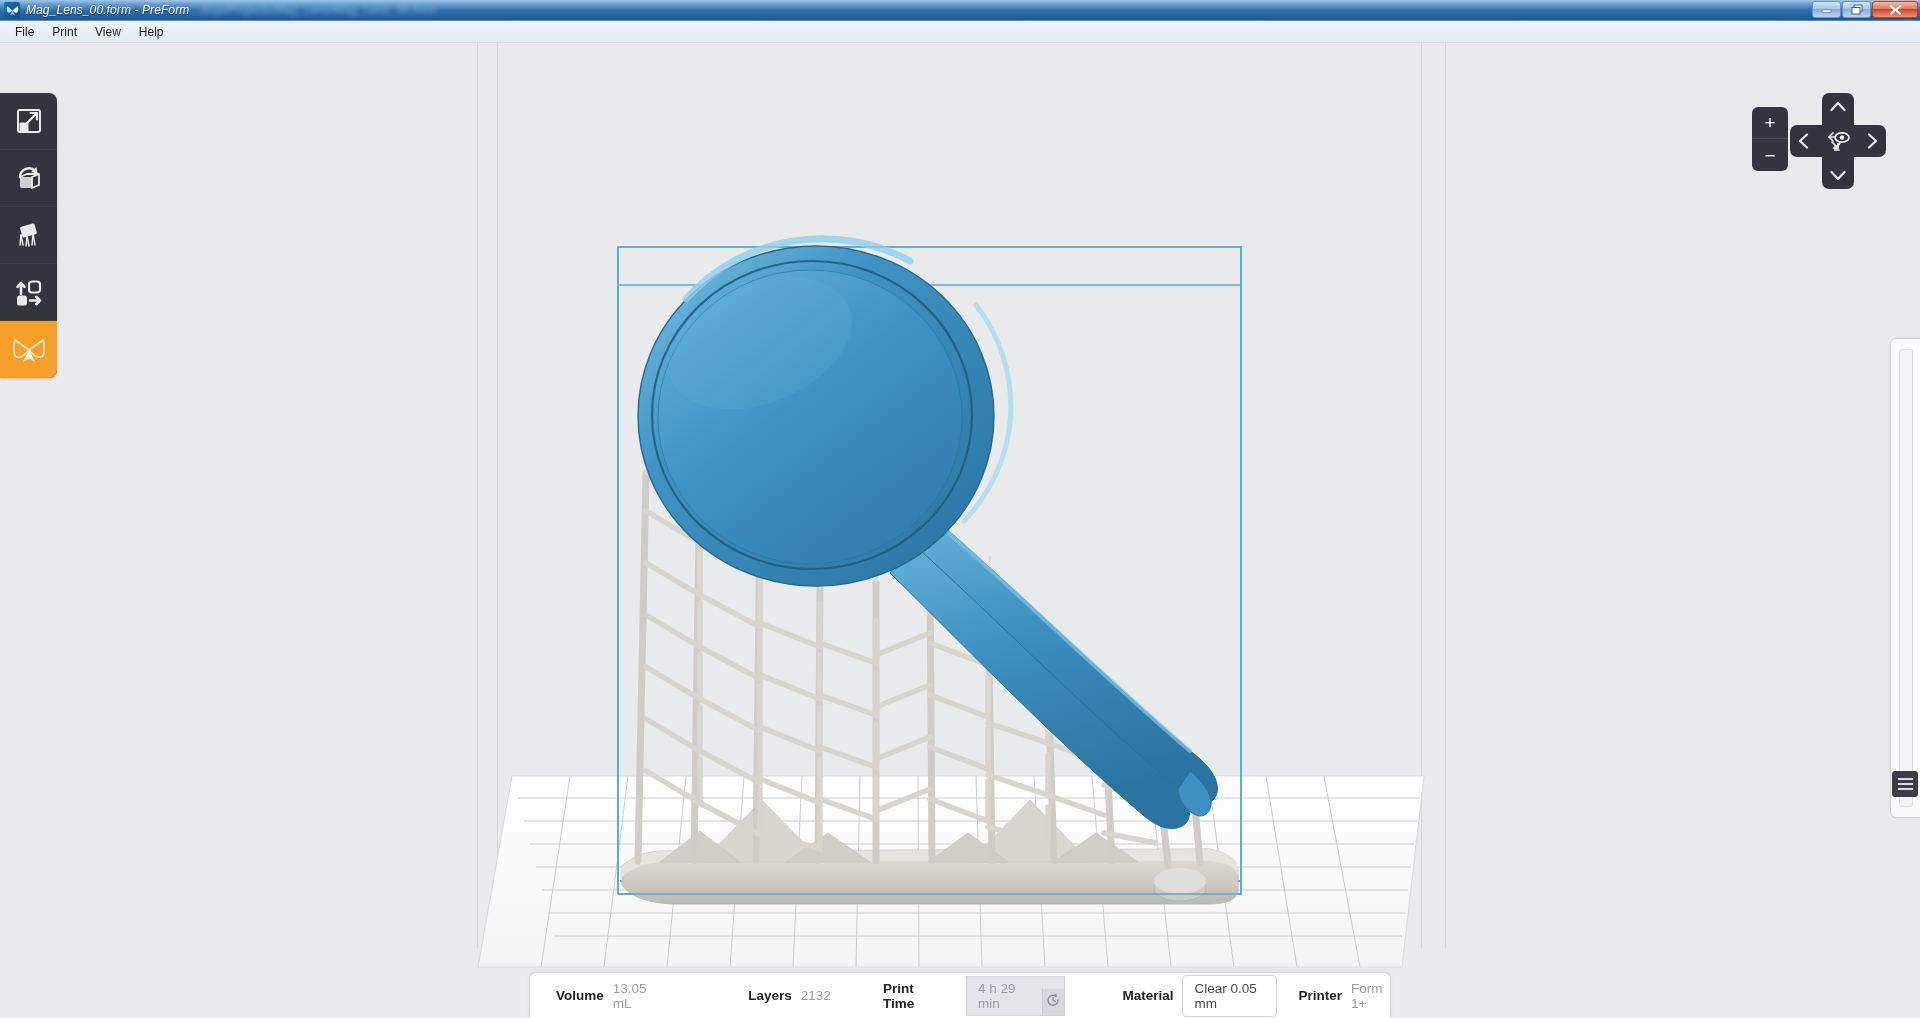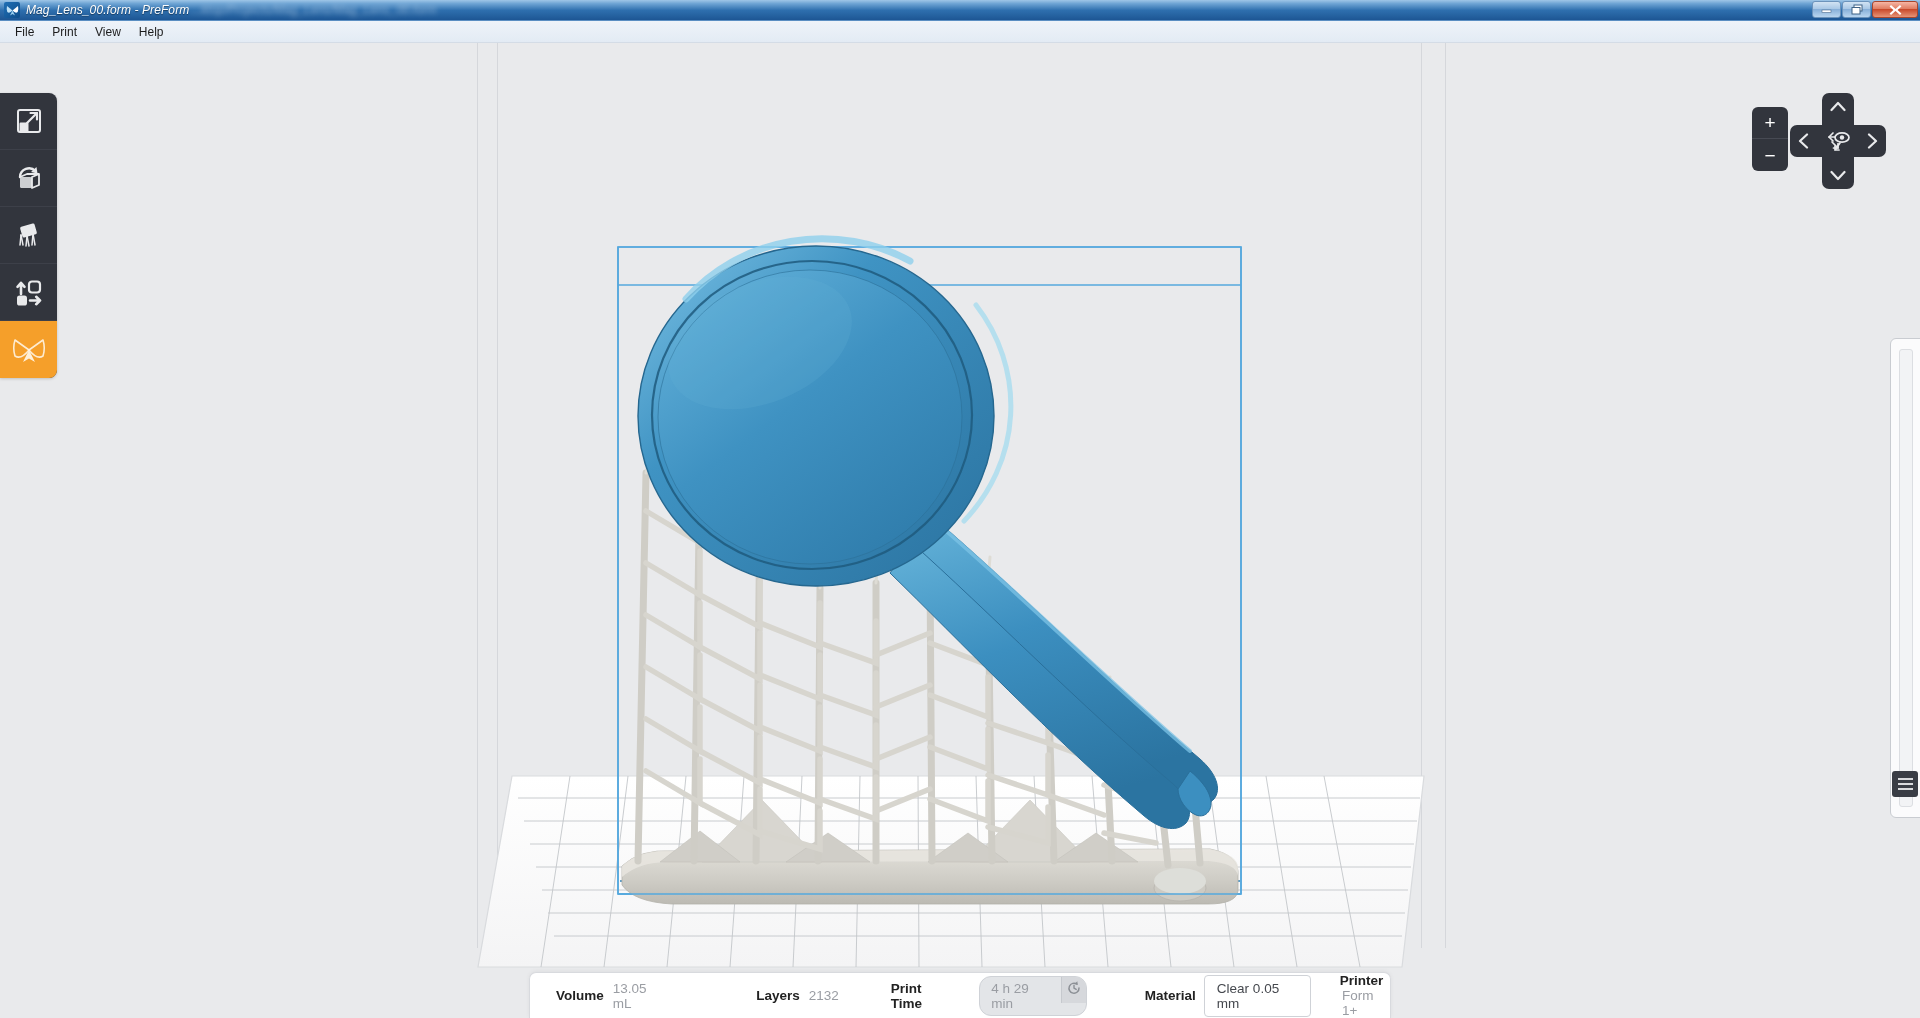--- a/index.html
+++ b/index.html
@@ -155,43 +155,43 @@
     border: 1px solid #d8dade;
     border-bottom: none;
     border-radius: 7px 7px 0 0;
     display: flex; align-items: center;
     box-shadow: 0 -1px 4px rgba(0,0,0,.05);
   }
   .stat { display: flex; align-items: center; }
   .stat-label { font-size: 13.5px; font-weight: bold; color: #222; }
   .stat-value { font-size: 13.5px; color: #9a9da3; margin-left: 9px; }
   .pill {
-    display: flex; align-items: flex-start;
+    display: flex; align-items: flex-end;
     margin-left: 26px;
-    border: 1px solid #cfd2d7; border-radius: 12px;
+    border: 1px solid #cfd2d7; border-radius: 0;
     overflow: hidden; background: #e3e5e8;
   }
   .pill-text { font-size: 13.5px; color: #9a9da3; padding: 4px 11px; }
   .pill-btn {
     width: 26px; height: 26px; background: #d6d8dc;
     border-left: 1px solid #c6c9ce;
     display: flex; align-items: center; justify-content: center; cursor: pointer;
   }
   .box {
     margin-left: 8px;
     border: 1px solid #cfd2d7; border-radius: 4px;
     background: #fff; padding: 5px 12px;
     font-size: 13.5px; color: #45484e; cursor: pointer;
   }
   
   #st-volume   { margin-left: 26px; }
   #st-layers   { margin-left: 92px; }
   #st-printtime{ margin-left: 52px; }
   #st-material { margin-left: 58px; }
-  #st-printer  { margin-left: 22px; flex-direction: column; }
+  #st-printer  { margin-left: 22px; }
 
   
   #scene { position: absolute; left: 0; top: 0; width: 1920px; height: 928px; }
   #scene svg { display: block; }
 </style>
 </head>
 <body>
 
 <div id="titlebar">
   <span id="title-icon">

